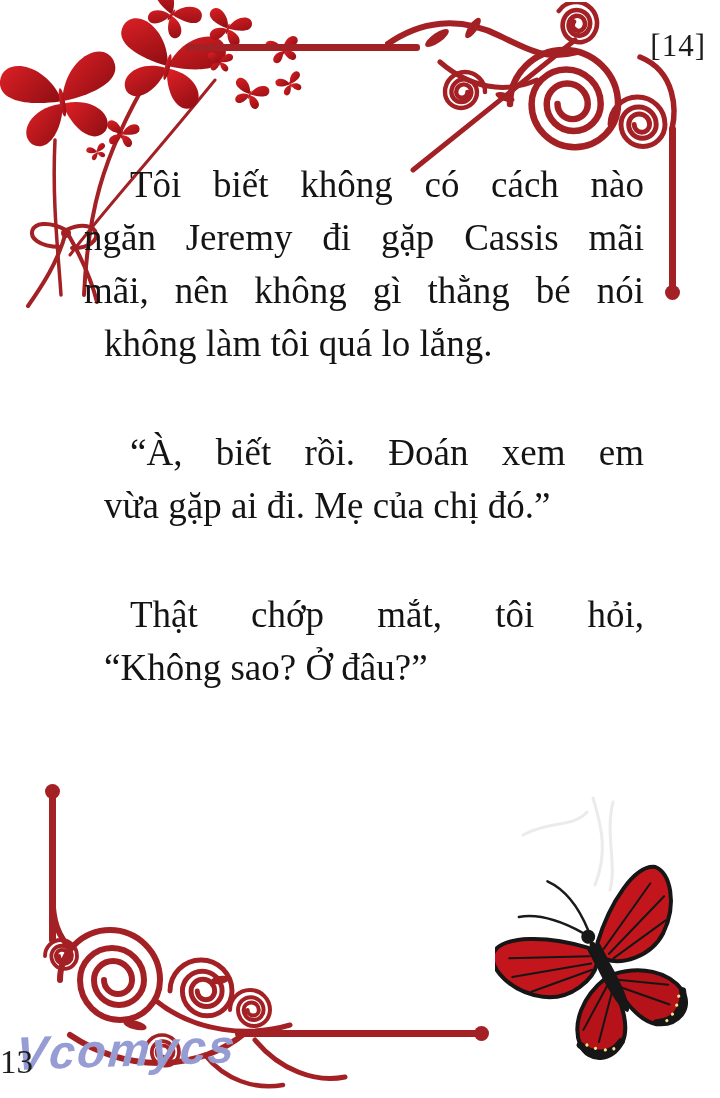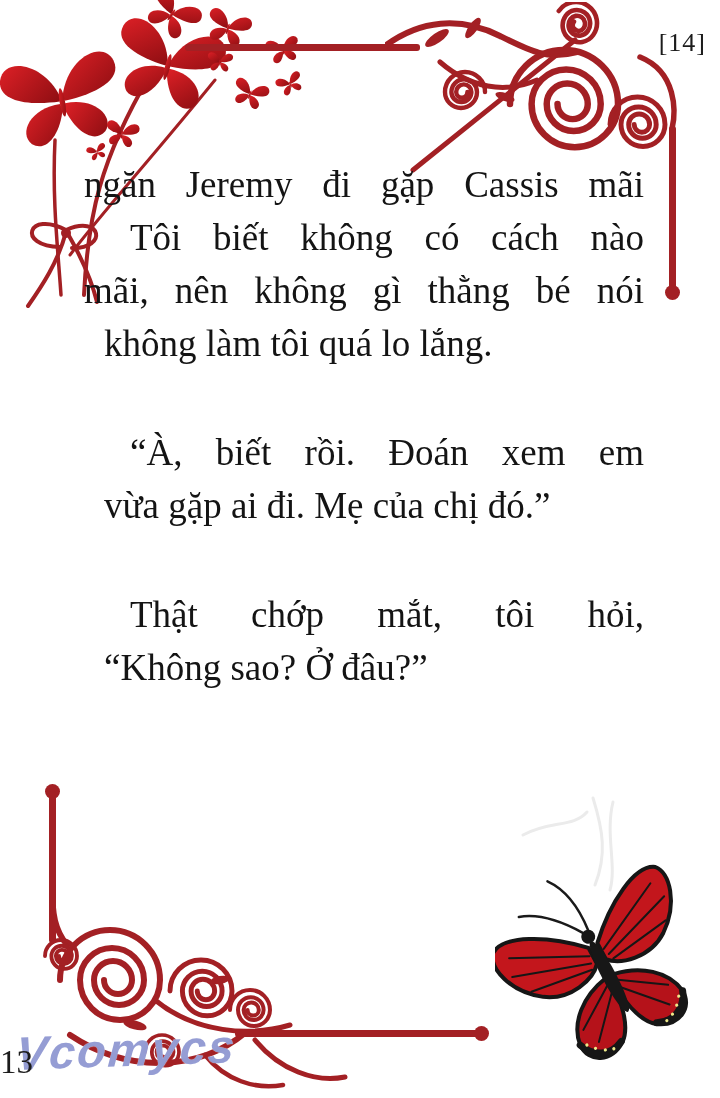--- a/index.html
+++ b/index.html
@@ -4,21 +4,21 @@
 <style>
   html,body{margin:0;padding:0;background:#ffffff;}
   .page{
     position:relative;width:720px;height:1098px;background:#ffffff;overflow:hidden;
     font-family:"Liberation Serif","DejaVu Serif",serif;
   }
   .deco{position:absolute;pointer-events:none;}
   .redline{position:absolute;background:#a32024;border-radius:3px;}
   .reddot{position:absolute;background:#a32024;border-radius:50%;}
   .page-tag{
-    position:absolute;top:28px;right:14px;font-size:26px;color:#1c1c1c;
+    position:absolute;top:28px;right:14px;font-size:31px;color:#1c1c1c;
     letter-spacing:1px;
   }
   .textblock{
     position:absolute;left:84px;top:158px;width:560px;color:#141414;
     font-size:37px;line-height:53px;
   }
   .textblock p{margin:0 0 56px 0;}
   .line{text-align:justify;text-align-last:justify;}
   .line.first{text-indent:46px;}
   .line.last{text-align-last:left;margin-left:20px;}
@@ -101,22 +101,22 @@
     </g>
   </svg>
 
   <div class="redline" style="left:669px;top:126px;width:7px;height:164px"></div>
   <div class="reddot" style="left:665px;top:285px;width:15px;height:15px"></div>
 
   <div class="page-tag">[14]</div>
 
   <main class="textblock">
     <p>
+      <span class="line first" style="display:block">Tôi biết không có cách nào</span>
       <span class="line" style="display:block">ngăn Jeremy đi gặp Cassis mãi</span>
-      <span class="line first" style="display:block">Tôi biết không có cách nào</span>
       <span class="line" style="display:block">mãi, nên không gì thằng bé nói</span>
       <span class="line last" style="display:block">không làm tôi quá lo lắng.</span>
     </p>
     <p>
       <span class="line first" style="display:block">“À, biết rồi. Đoán xem em</span>
       <span class="line last" style="display:block">vừa gặp ai đi. Mẹ của chị đó.”</span>
     </p>
     <p>
       <span class="line first" style="display:block">Thật chớp mắt, tôi hỏi,</span>
       <span class="line last" style="display:block">“Không sao? Ở đâu?”</span>

